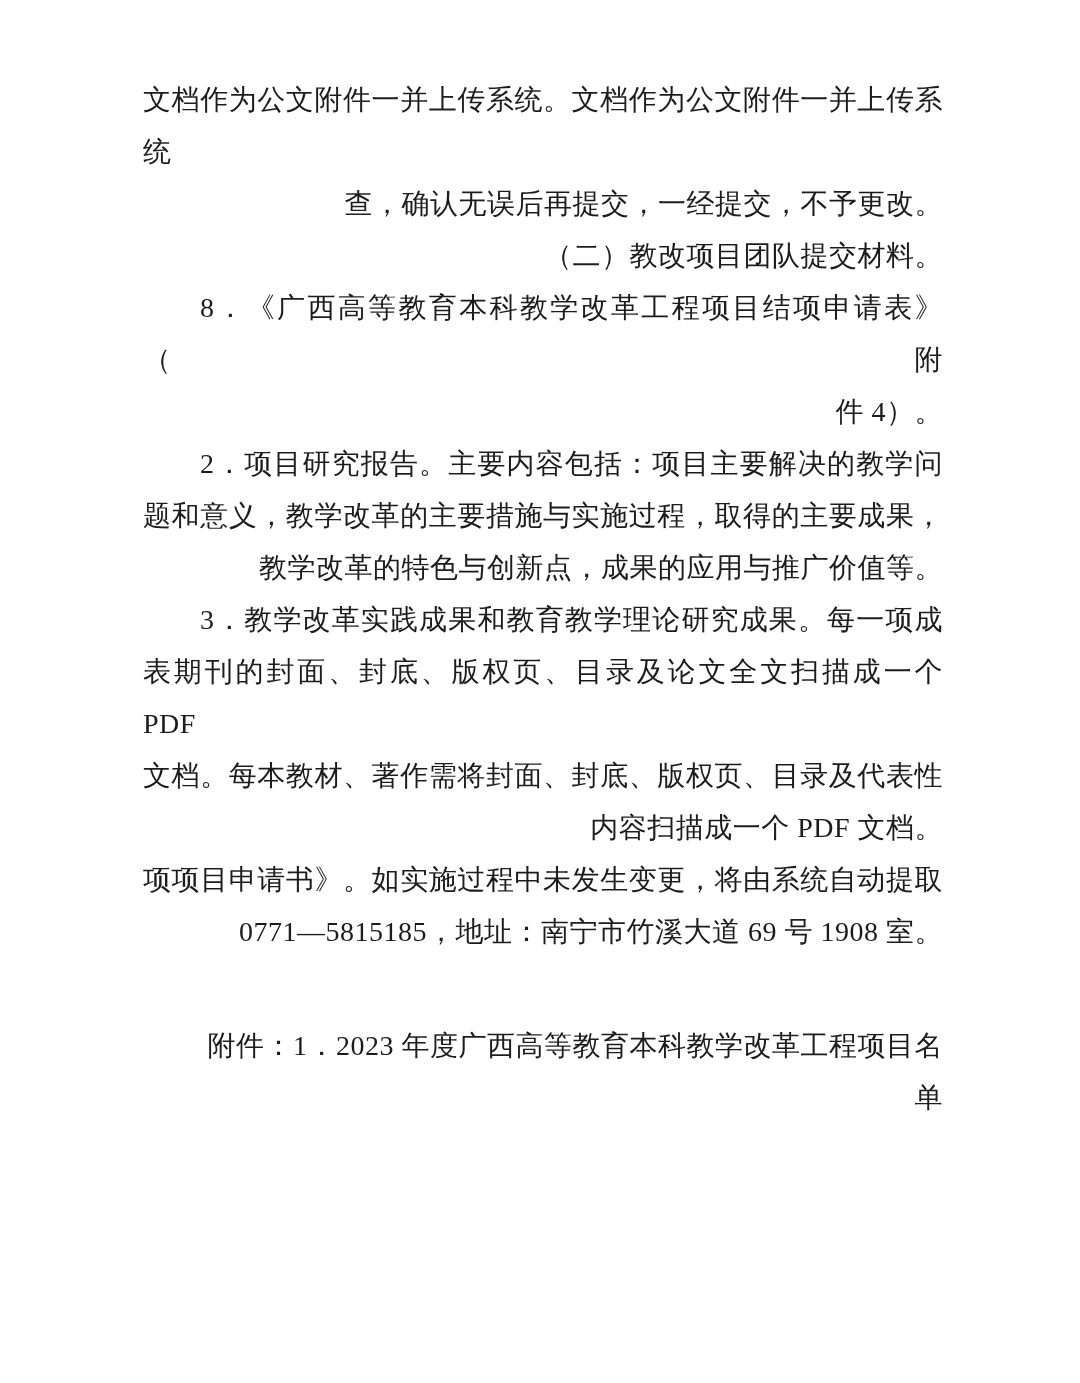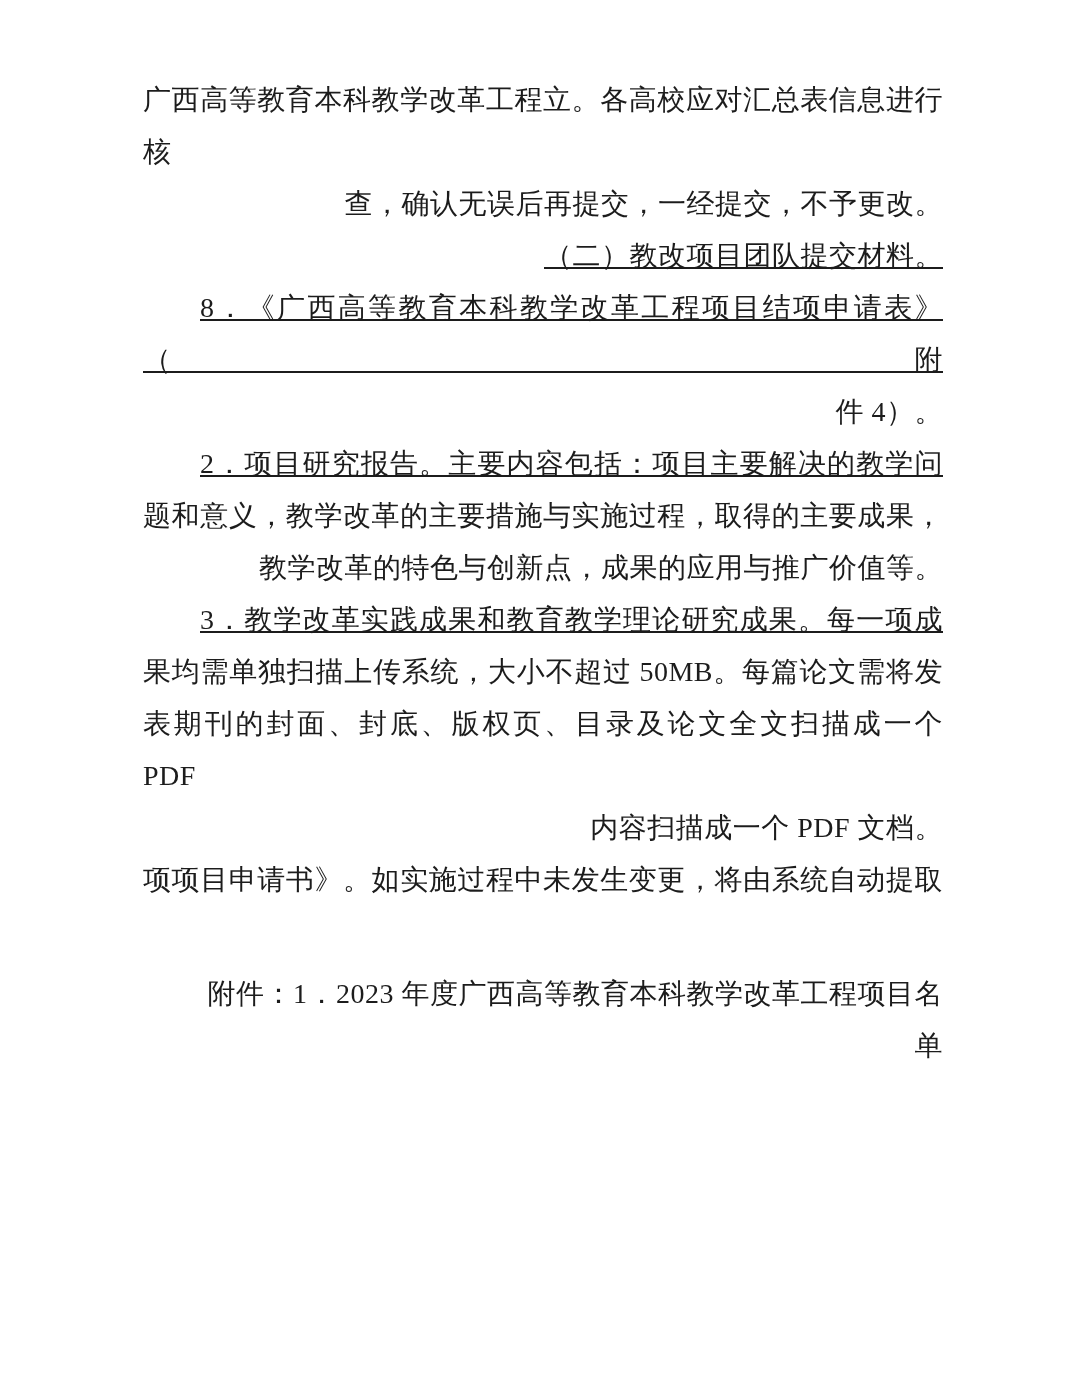--- a/index.html
+++ b/index.html
@@ -26,42 +26,43 @@
     white-space: normal;
     text-align: right;
   }
   
   .j {
     text-align: justify;
     text-align-last: justify;
     text-justify: inter-character;
   }
   
-  .ind { text-indent: 57px; text-decoration: underline; }
+  .ind { text-indent: 57px; }
   .attachment {
     margin-top: 62px;
     text-indent: 57px;
   }
 </style>
 </head>
 <body>
 
 <div class="page">
   <div class="text-block">
 
-    <div class="line j">广西高等教育本科教学改革工程立。各高校应对汇总表信息进行核</div>
+    <div class="line j">文档作为公文附件一并上传系统。文档作为公文附件一并上传系统</div>
     <div class="line">查，确认无误后再提交，一经提交，不予更改。</div>
     <div class="line ind">（二）教改项目团队提交材料。</div>
     <div class="line ind j">8．《广西高等教育本科教学改革工程项目结项申请表》（附</div>
     <div class="line">件 4）。</div>
     <div class="line ind j">2．项目研究报告。主要内容包括：项目主要解决的教学问</div>
     <div class="line j">题和意义，教学改革的主要措施与实施过程，取得的主要成果，</div>
     <div class="line">教学改革的特色与创新点，成果的应用与推广价值等。</div>
     <div class="line ind j">3．教学改革实践成果和教育教学理论研究成果。每一项成</div>
-    <div class="line j">果均需单独扫描上传系统，大小不超过 50MB。每篇论文需将发</div>
     <div class="line j">表期刊的封面、封底、版权页、目录及论文全文扫描成一个 PDF</div>
+    <div class="line j">文档。每本教材、著作需将封面、封底、版权页、目录及代表性</div>
     <div class="line">内容扫描成一个 PDF 文档。</div>
     <div class="line j">项项目申请书》。如实施过程中未发生变更，将由系统自动提取</div>
+    <div class="line">0771—5815185，地址：南宁市竹溪大道 69 号 1908 室。</div>
 
     <div class="line attachment">附件：1．2023 年度广西高等教育本科教学改革工程项目名单</div>
 
   </div>
 </div>
 
 </body></html>

